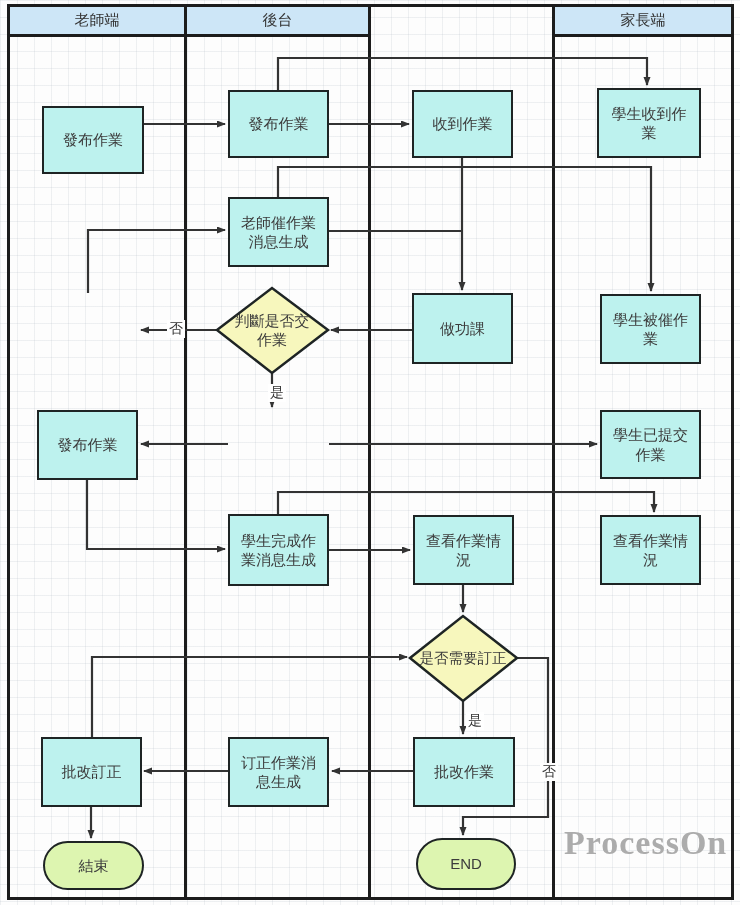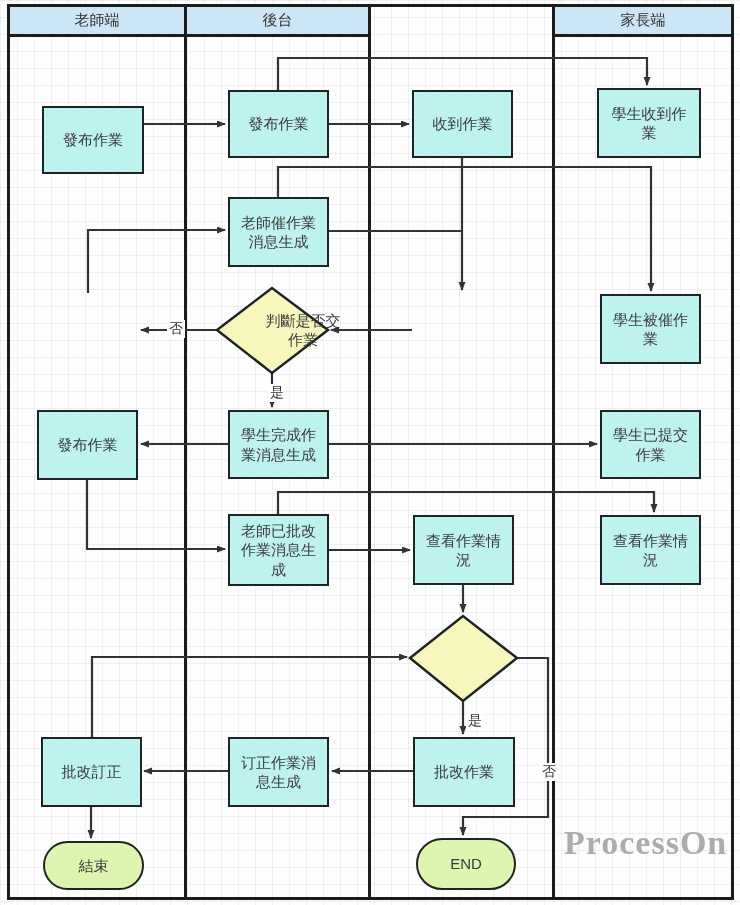--- a/index.html
+++ b/index.html
@@ -30,21 +30,21 @@
   }
   .node {
     position:absolute; box-sizing:border-box;
     display:flex; align-items:center; justify-content:center;
     text-align:center; font-size:15px; line-height:1.3; padding:2px 6px;
   }
   .rect    { background:var(--process-fill);  border:2.5px solid var(--shape-border); }
   .stadium { background:var(--terminal-fill); border:2.5px solid var(--shape-border); border-radius:26px;align-items:center; }
   .diamond-label {
     position:absolute; display:flex; align-items:center; justify-content:center;
-    text-align:center; line-height:1.3; font-size:15px;margin-left:31px;
+    text-align:center; line-height:1.3; font-size:15px;
   }
   svg.connectors { position:absolute; left:0; top:0; pointer-events:none; }
   .edge { stroke:var(--line-color); stroke-width:2.2; fill:none; }
   .decision { fill:var(--decision-fill); stroke:var(--shape-border); stroke-width:2.5; }
   .edge-label {
     position:absolute; background:#ffffff; font-size:14px; color:#333; padding:0 2px;
   }
   .watermark {
     position:absolute; left:564px; top:824px; width:170px;
     font-family:"Liberation Serif","DejaVu Serif",serif;
@@ -112,34 +112,34 @@
     </div>
   <div class="node rect" style="left:412px;top:90px;width:101px;height:68px">
       <span>收到作業</span>
     </div>
   <div class="node rect" style="left:597px;top:88px;width:104px;height:70px">
       <span>學生收到作業</span>
     </div>
   <div class="node rect" style="left:228px;top:197px;width:101px;height:70px">
       <span>老師催作業消息生成</span>
     </div>
+  <div class="node rect" style="left:412px;top:293px;width:101px;height:71px">
+      <span>做功課</span>
+    </div>
   <div class="node rect" style="left:600px;top:294px;width:101px;height:70px">
       <span>學生被催作業</span>
     </div>
   <div class="node rect" style="left:37px;top:410px;width:101px;height:70px">
       <span>發布作業</span>
     </div>
-  <div class="node rect" style="left:228px;top:410px;width:101px;height:69px">
-      <span>學生完成作業消息生成</span>
-    </div>
   <div class="node rect" style="left:600px;top:410px;width:101px;height:69px">
       <span>學生已提交作業</span>
     </div>
   <div class="node rect" style="left:228px;top:514px;width:101px;height:72px">
-      <span>老師已批改作業消息生成</span>
+      <span>學生完成作業消息生成</span>
     </div>
   <div class="node rect" style="left:413px;top:515px;width:101px;height:70px">
       <span>查看作業情況</span>
     </div>
   <div class="node rect" style="left:600px;top:515px;width:101px;height:70px">
       <span>查看作業情況</span>
     </div>
   <div class="node rect" style="left:413px;top:737px;width:102px;height:70px">
       <span>批改作業</span>
     </div>
@@ -150,20 +150,21 @@
       <span>批改訂正</span>
     </div>
   <div class="node stadium" style="left:43px;top:841px;width:101px;height:49px">
       <span>結束</span>
     </div>
   <div class="node stadium" style="left:416px;top:838px;width:100px;height:52px">
       <span>END</span>
     </div>
 
   <div class="diamond-label" style="left:230px;top:298px;width:84px;height:64px">判斷是否交作業</div>
+  <div class="diamond-label" style="left:415px;top:630px;width:96px;height:56px;font-size:14.5px">是否需要訂正</div>
 
   <div class="edge-label" style="left:167px;top:320px">否</div>
   <div class="edge-label" style="left:268px;top:384px">是</div>
   <div class="edge-label" style="left:466px;top:712px">是</div>
   <div class="edge-label" style="left:540px;top:763px">否</div>
 
   <div class="watermark">ProcessOn</div>
 
 </div>
 

